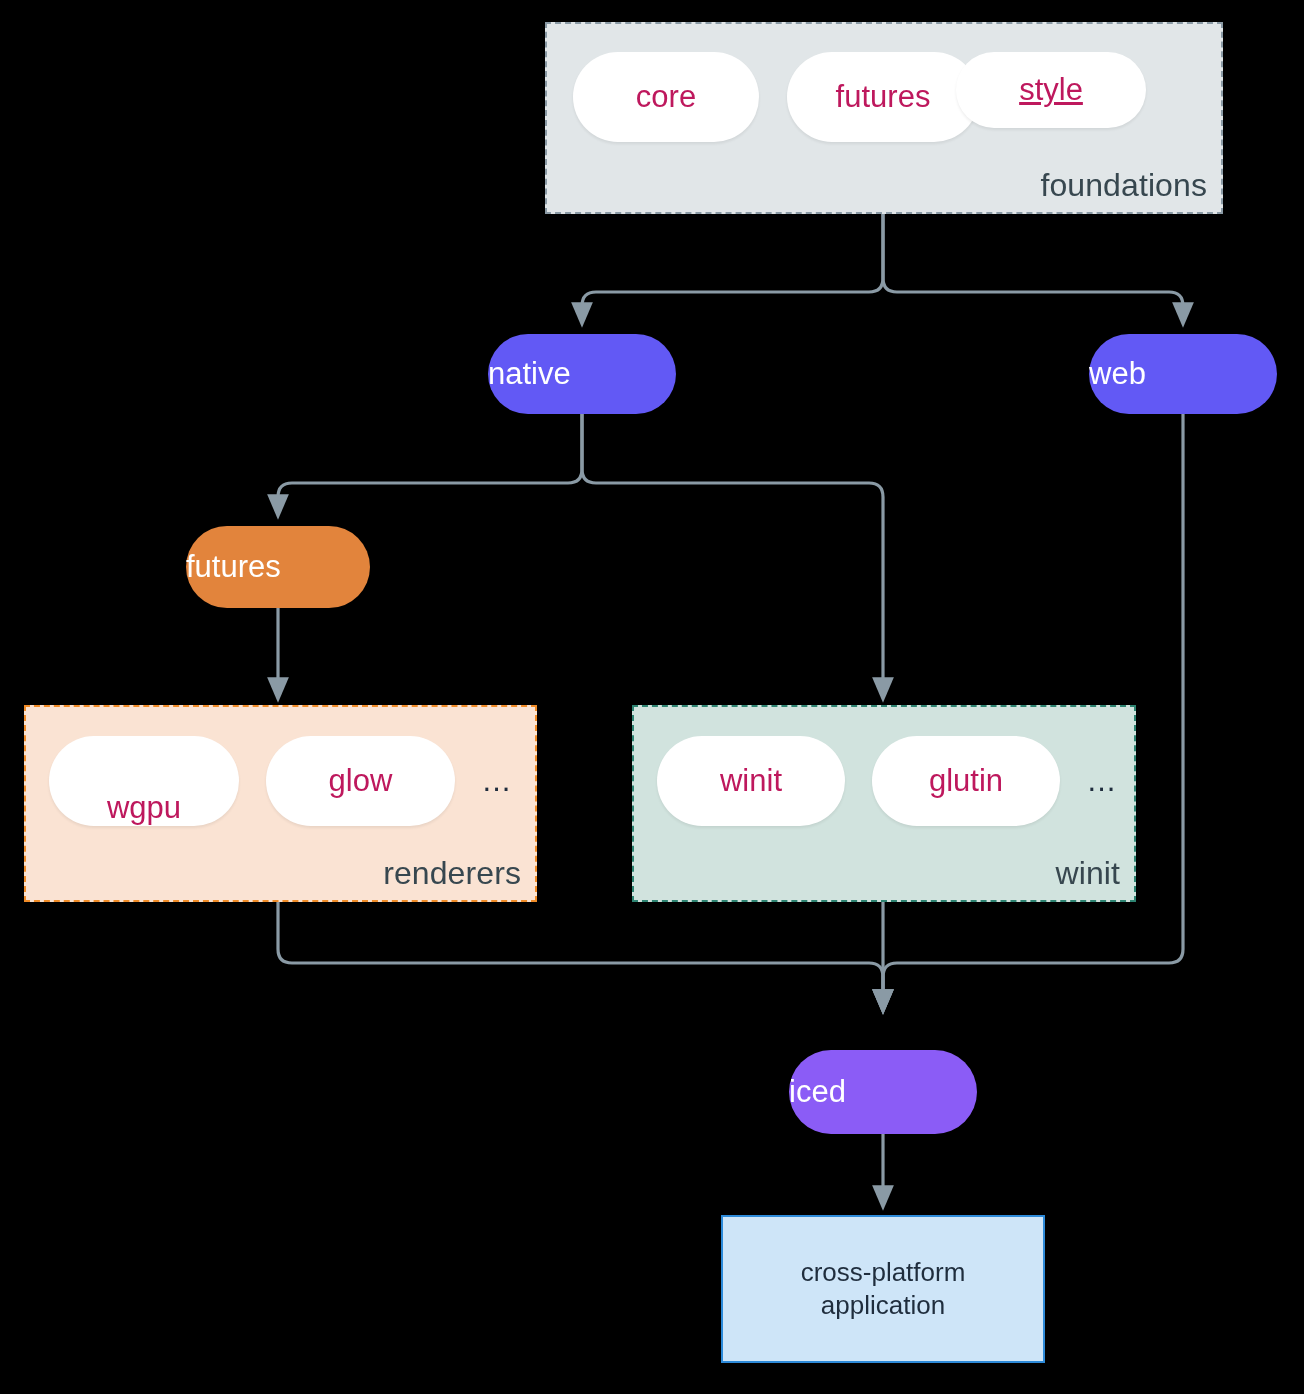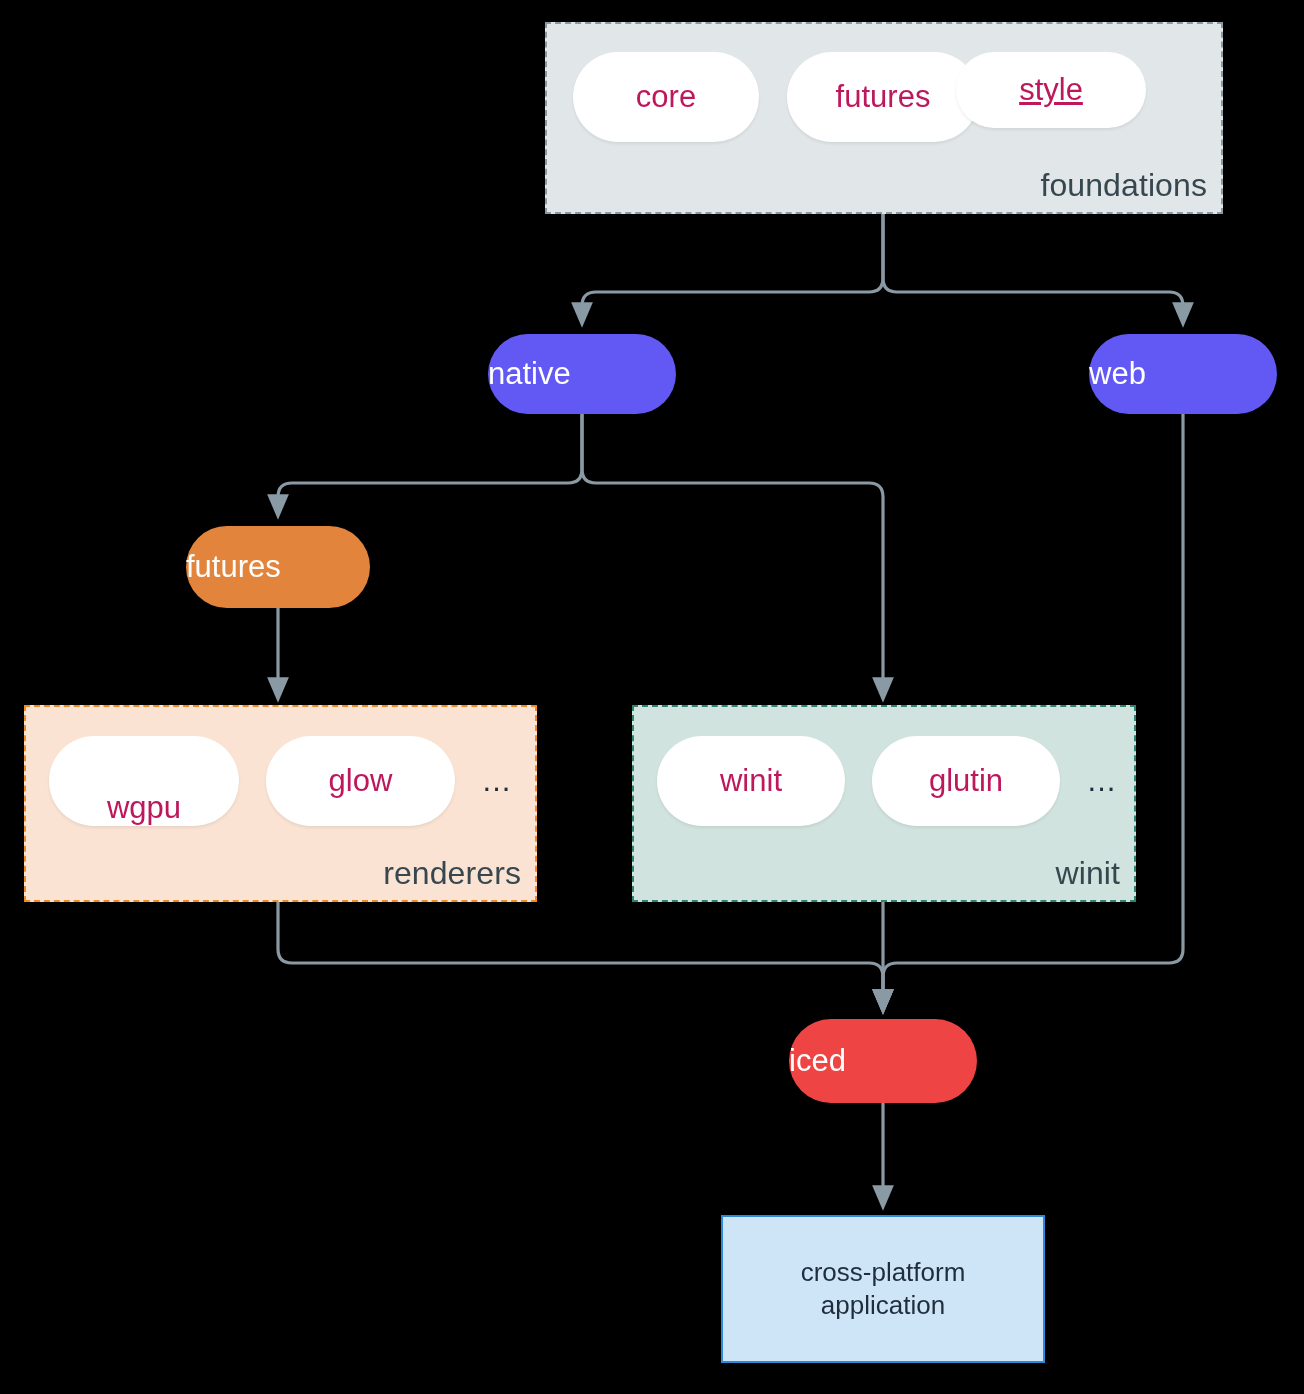--- a/index.html
+++ b/index.html
@@ -76,21 +76,21 @@
     box-sizing: border-box;
     border-radius: 999px;
     display: flex;
     align-items: center;
     justify-content: flex-start;
     font-size: 31px;
     color: #ffffff;
   }
   .stadium.purple { background: #6259F5; }
   .stadium.orange { background: #E2843C; }
-  .stadium.blue   { background: #ef4444; }
+  .stadium.blue   { background: #8b5cf6; margin-top: 31px; }
 
   
   .rect-node {
     position: absolute;
     box-sizing: border-box;
     background: #CEE5F8;
     border: 2px solid #2D8AD9;
     display: flex;
     flex-direction: column;
     align-items: center;

